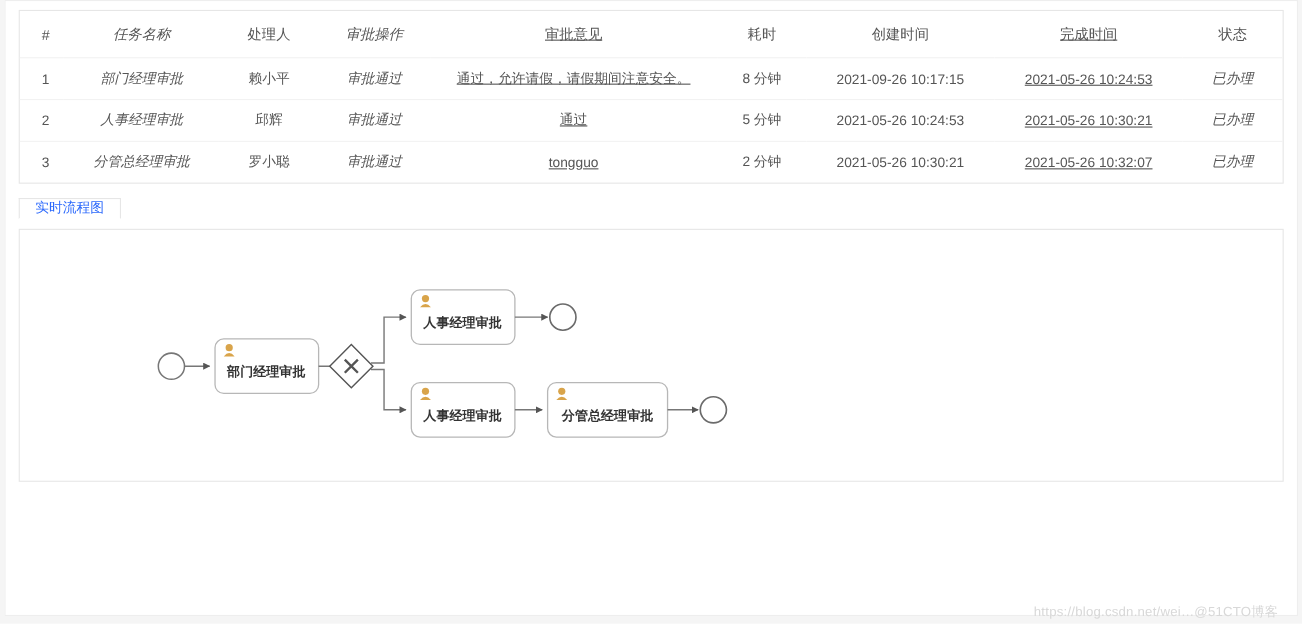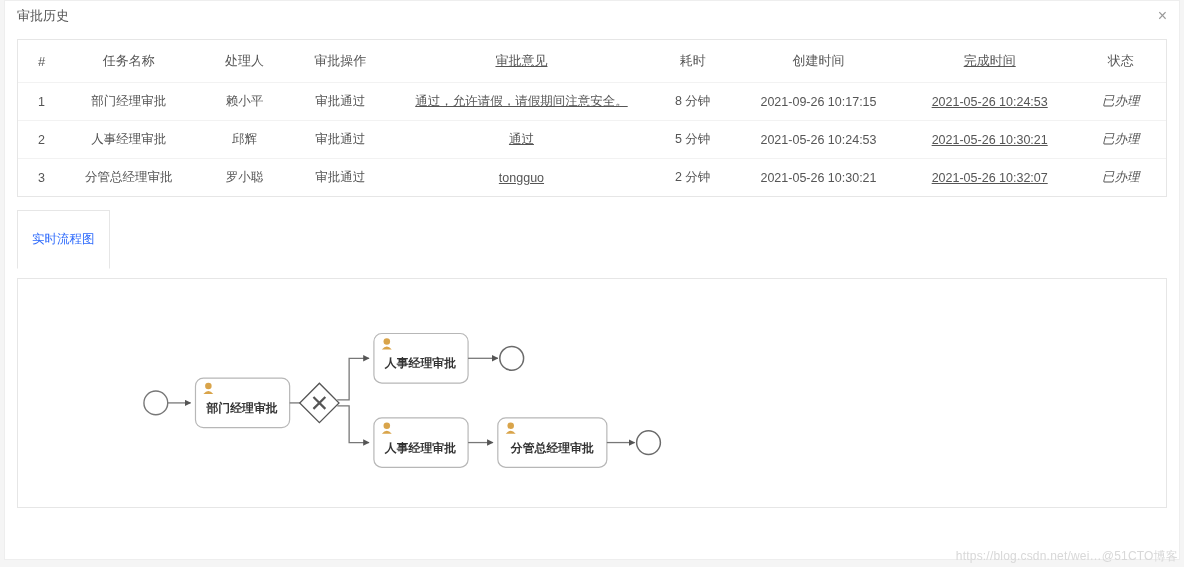--- a/index.html
+++ b/index.html
@@ -57,38 +57,38 @@
       font-size: 13px;
     }
     table.history td {
       padding: 10px 8px;
       text-align: center;
       color: #555;
       font-size: 12.5px;
       border-top: 1px solid #f2f2f2;
     }
     .c-idx { width: 40px; text-align: left !important; padding-left: 20px !important; }
-    .c-task { width: 140px; }
+    .c-task { width: 140px; font-style: italic; }
     .c-handler { width: 90px; }
-    .c-op { width: 100px; }
+    .c-op { width: 100px; font-style: italic; }
     .c-comment { width: 260px; text-decoration: underline; }
     .c-duration { width: 80px; }
     .c-ctime { width: 170px; }
     .c-ftime { width: 170px; text-decoration: underline; }
     .c-status { width: 90px; }
     .green { color: #19a919; }
     .blue { color: #2d6afc; font-style: italic; }
     .tab-container {
       margin: 0 12px 10px 12px;
     }
     .tab {
       display: inline-block;
       border: 1px solid #e6e6e6;
       border-bottom: 1px solid #fff;
-      padding: 20px 14px;
+      padding: 0 14px;
       font-size: 12.5px;
       color: #2d6afc;
       background: #fff;
       position: relative;
       top: 1px;
     }
     .diagram-panel {
       border: 1px solid #e6e6e6;
       margin: 0 12px 12px 12px;
       height: 230px;
@@ -110,35 +110,31 @@
       dominant-baseline: middle;
     }
     .user-icon { fill: #d9a44a; }
     .flow-line { stroke: #777; stroke-width: 1.3; fill: none; }
     .circle-end { fill: none; stroke: #6b6b6b; stroke-width: 1.5; }
     .circle-start { fill: none; stroke: #777; stroke-width: 1.4; }
     .gateway { fill: #fff; stroke: #555; stroke-width: 1.3; }
     .gateway-x { stroke: #555; stroke-width: 2.2; fill: none; }
     .watermark {
       position: absolute;
-      right: 6px;
+      right: 22px;
       bottom: 2px;
       font-size: 12px;
       color: #d8d8d8;
       letter-spacing: 0.2px;
     }
   </style>
 </head>
 <body>
 
 <div class="modal">
-  <div class="modal-header">
-    <span>审批历史</span>
-    <span class="close-x">×</span>
-  </div>
 
   <div class="panel">
     <table class="history">
       <thead>
         <tr>
           <th class="c-idx">#</th>
           <th class="c-task">任务名称</th>
           <th class="c-handler">处理人</th>
           <th class="c-op">审批操作</th>
           <th class="c-comment">审批意见</th>

